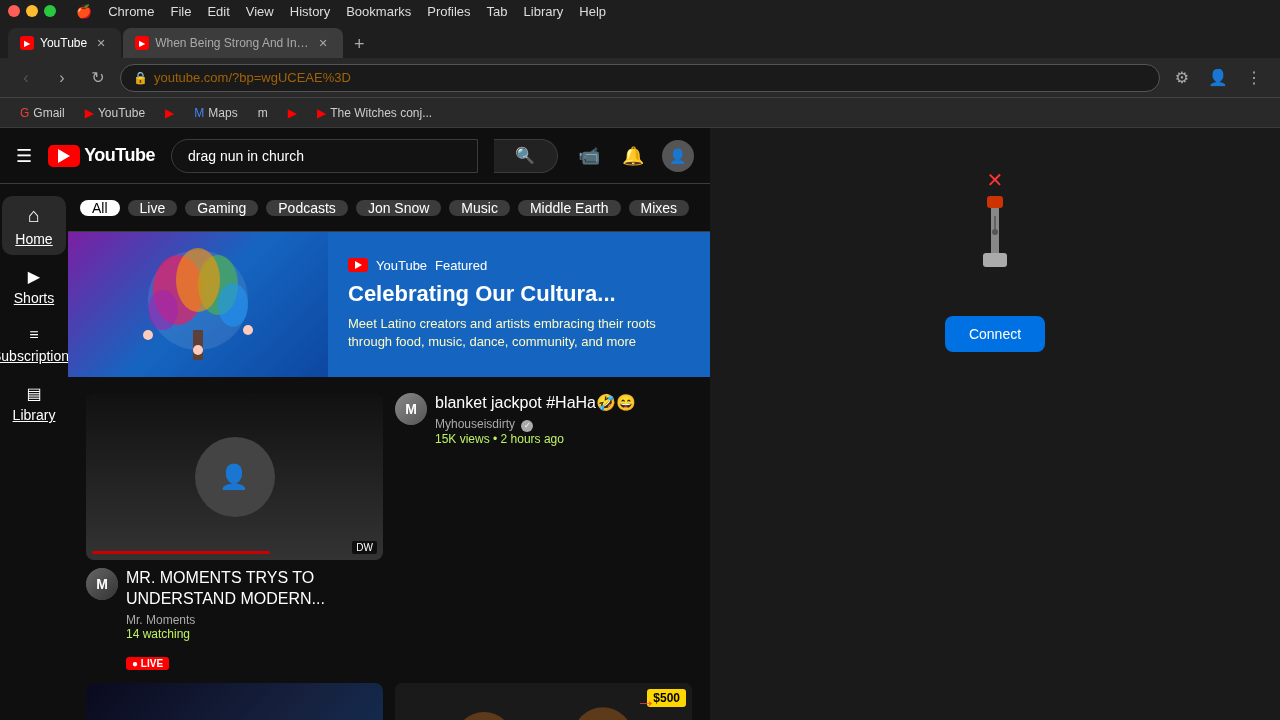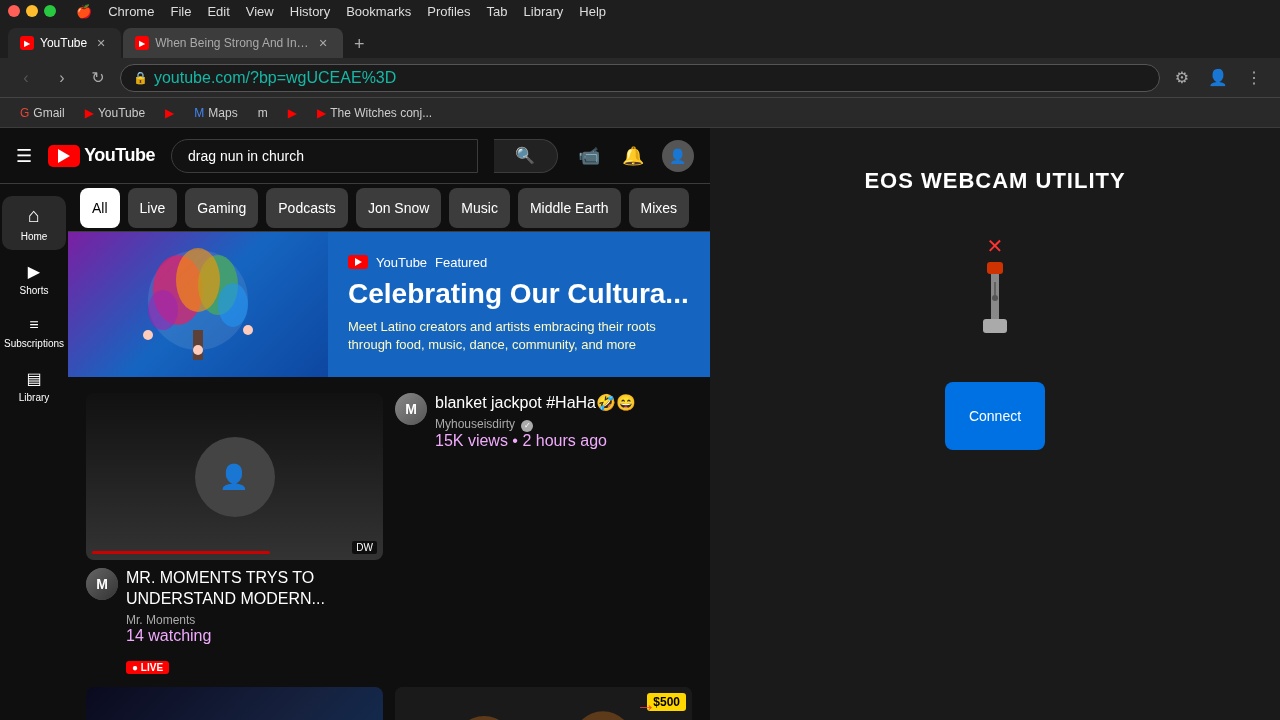--- a/index.html
+++ b/index.html
@@ -75,21 +75,21 @@
       background: #1a1a1a;
       border-radius: 20px;
       display: flex;
       align-items: center;
       padding: 0 12px;
       font-size: 13px;
       color: #ddd;
       border: 1px solid #555;
     }
     .address-bar-lock { color: #aaa; margin-right: 6px; font-size: 12px; }
-    .address-bar-url { color: #14b8a6; font-size: 16px; }
+    .address-bar-url { color: #a16207; font-size: 13px; }
 
     
     .bookmarks-bar {
       height: 30px;
       background: #292929;
       display: flex;
       align-items: center;
       padding: 0 12px;
       gap: 4px;
       font-size: 12px;
@@ -175,38 +175,38 @@
       display: flex;
       flex-direction: column;
       align-items: center;
       padding: 8px 4px;
       gap: 4px;
       border-radius: 10px;
       cursor: pointer;
     }
     .yt-sidebar-item.active { background: #2a2a2a; }
     .yt-sidebar-icon { font-size: 20px; color: #fff; }
-    .yt-sidebar-label { font-size: 10px; color: #fff; text-align: center; }
+    .yt-sidebar-label { font-size: 14px; color: #fff; text-align: center; text-decoration: underline; }
 
     
     .yt-main { flex: 1; overflow: hidden; display: flex; flex-direction: column; }
 
     
     .yt-filters {
       height: 48px;
       display: flex;
       align-items: center;
       padding: 0 12px;
       gap: 8px;
       border-bottom: 1px solid #3c3c3c;
       flex-shrink: 0;
       overflow: hidden;
     }
     .filter-chip {
-      height: 40px;
+      height: 16px;
       padding: 0 12px;
       border-radius: 8px;
       display: flex;
       align-items: center;
       font-size: 14px;
       white-space: nowrap;
       cursor: pointer;
       background: #3c3c3c;
       color: #fff;
       flex-shrink: 0;
@@ -248,21 +248,21 @@
       gap: 8px;
     }
     .yt-featured-badge {
       display: flex;
       align-items: center;
       gap: 8px;
       color: #fff;
       font-size: 13px;
     }
     .yt-featured-badge-icon { display: flex; align-items: center; gap: 4px; }
-    .yt-featured-title { color: #fff; font-size: 28px; font-weight: bold; }
+    .yt-featured-title { color: #fff; font-size: 22px; font-weight: bold; }
     .yt-featured-desc { color: #fef9c3; font-size: 13px; line-height: 1.4; }
 
     
     .yt-videos {
       display: grid;
       grid-template-columns: repeat(2, 1fr);
       gap: 0;
       padding: 16px 12px;
       overflow: hidden;
     }
@@ -291,38 +291,38 @@
       width: 32px;
       height: 32px;
       border-radius: 50%;
       background: #555;
       flex-shrink: 0;
       overflow: hidden;
     }
     .video-meta { flex: 1; }
     .video-title { font-size: 16px; color: #fff; line-height: 1.3; margin-bottom: 3px; font-weight: 500; }
     .video-channel { font-size: 12px; color: #aaa; }
-    .video-stats { font-size: 16px; color: #f0abfc; }
+    .video-stats { font-size: 12px; color: #bef264; }
 
     
     .eos-panel {
       flex: 1;
       background: #1a1a1a;
       display: flex;
       flex-direction: column;
       align-items: center;
       justify-content: flex-start;
       padding: 40px 20px;
     }
     .eos-title { color: #fff; font-size: 22px; font-weight: bold; letter-spacing: 1px; margin-bottom: 40px; text-align: center; }
     .eos-usb-container { display: flex; flex-direction: column; align-items: center; gap: 0; }
     .eos-usb-x { color: #ff3333; font-size: 20px; margin-bottom: 4px; }
     .eos-connect-btn {
       margin-top: 40px;
-      padding: 26px 24px;
+      padding: 10px 24px;
       background: #0071e3;
       color: #fff;
       border-radius: 8px;
       font-size: 14px;
       cursor: pointer;
       font-weight: 500;
     }
 
     
     .thumb-1 { background: linear-gradient(135deg, #1a1a1a 60%, #2a2a2a 100%); }
@@ -634,21 +634,20 @@
 
           </div>
 
         </div>
 
       </div>
 
     </div>
 
     <div class="eos-panel">
-      <div class="eos-title">EOS WEBCAM UTILITY</div>
       <div class="eos-usb-container">
         <div class="eos-usb-x">✕</div>
 
         <svg width="60" height="80" viewBox="0 0 60 80">
 
           <rect x="22" y="0" width="16" height="12" rx="3" fill="#cc3300"></rect>
           <rect x="26" y="12" width="8" height="45" fill="#888"></rect>
 
           <rect x="18" y="57" width="24" height="14" rx="3" fill="#aaaaaa"></rect>
 

